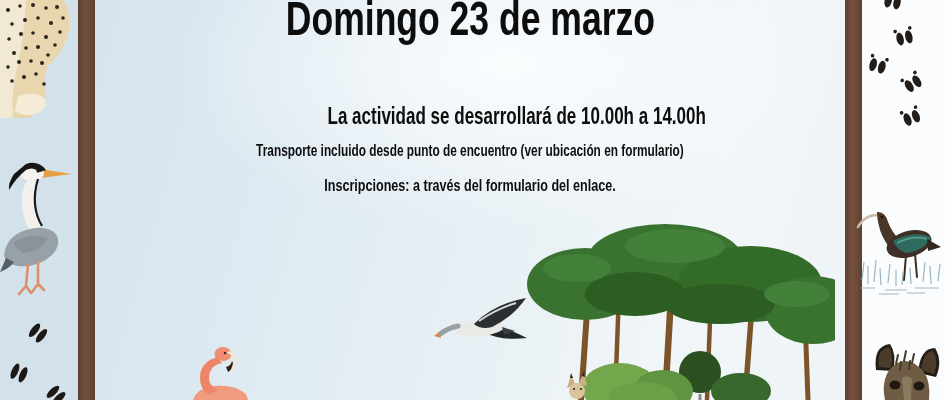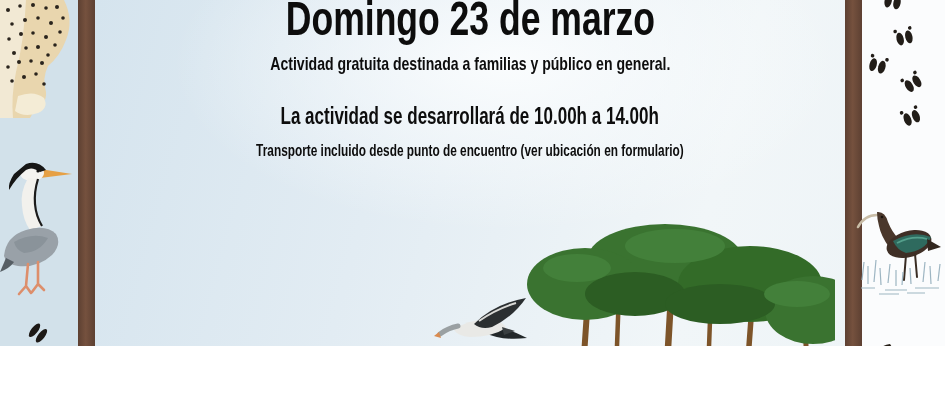--- a/index.html
+++ b/index.html
@@ -1,17 +1,17 @@
 <!DOCTYPE html>
 <html><head>
 <meta charset="utf-8">
 <style>
   html,body{margin:0;padding:0;background:#fff;}
   #stage{
-    position:relative;width:945px;height:346px;overflow:hidden;
+    position:relative;width:945px;height:400px;overflow:hidden;
     font-family:"Liberation Sans",sans-serif;
   }
   .abs{position:absolute;}
   
   .outer-left{left:0;top:0;width:78px;height:400px;background:#d2e1ea;}
   .frame-bar{top:0;width:17px;height:400px;
     background:linear-gradient(90deg,#5d4032 0%,#75513e 45%,#5d4032 100%);}
   .frame-left{left:78px;}
   .frame-right{left:845px;}
   .inner{
@@ -23,21 +23,21 @@
   .outer-right{left:862px;top:0;width:83px;height:400px;background:#fbfcfd;}
   
   .pline{
     position:absolute;left:95px;width:750px;text-align:center;
     font-weight:700;color:#0d0d0d;white-space:nowrap;line-height:1.12;
   }
   .cond{display:inline-block;transform:scaleX(0.74);transform-origin:50% 50%;}
   .t-title{top:-5px;font-size:48px;line-height:1.0;}
   .t-l1{top:53px;font-size:19px;}
   .t-l2{top:80px;font-size:19px;}
-  .t-l3{top:104px;font-size:23px;}
+  .t-l3{top:104px;font-size:23px;margin-left:47px;}
   .t-l4{top:142px;font-size:16px;}
   .t-l5{top:176px;font-size:17px;}
   svg{display:block;}
 </style>
 </head>
 <body>
 
 <div id="stage">
 
   <div class="abs outer-left"></div>
@@ -258,23 +258,23 @@
       <ellipse cx="205" cy="82" rx="55" ry="20" fill="#2c5d23"></ellipse>
       <ellipse cx="160" cy="24" rx="50" ry="17" fill="#43803a"></ellipse>
       <ellipse cx="62" cy="46" rx="34" ry="14" fill="#43803a"></ellipse>
       <ellipse cx="282" cy="72" rx="33" ry="13" fill="#43803a"></ellipse>
     </svg>
   </div>
 
   <div class="pline t-title">
     <span class="cond">Domingo 23 de marzo</span>
   </div>
-  <div class="pline t-l1">
-    <span class="cond">Actividad gratuita destinada a familias y público en general.</span>
-  </div>
   <div class="pline t-l3">
     <span class="cond">La actividad se desarrollará de 10.00h a 14.00h</span>
   </div>
   <div class="pline t-l4">
     <span class="cond">Transporte incluido desde punto de encuentro (ver ubicación en formulario)</span>
   </div>
+  <div class="pline t-l5">
+    <span class="cond">Inscripciones: a través del formulario del enlace.</span>
+  </div>
 
 </div>
 
 </body></html>

